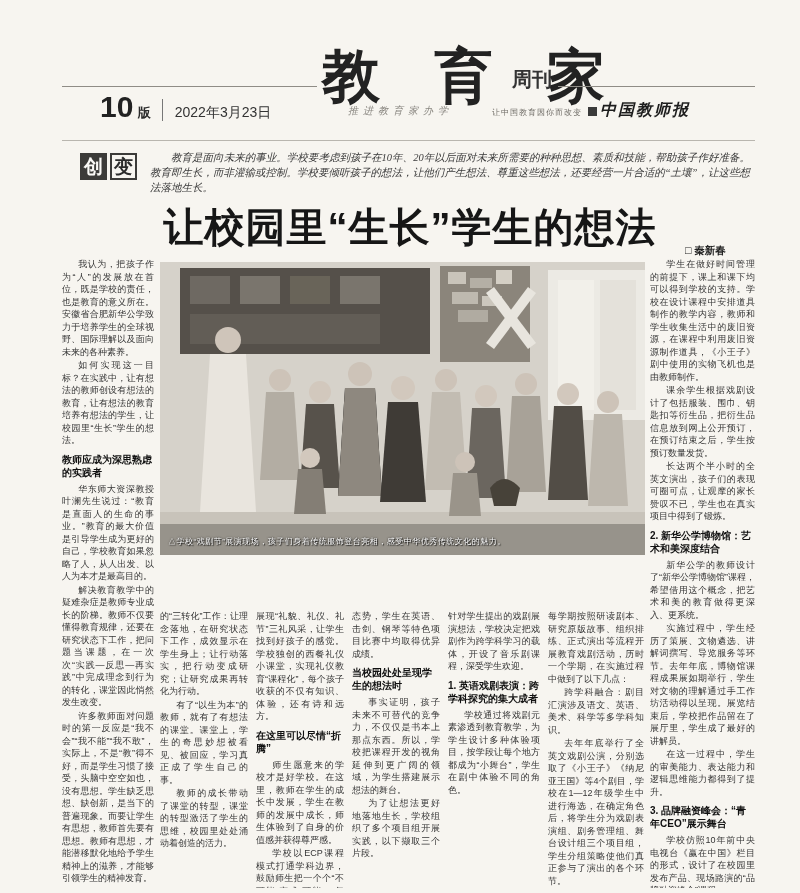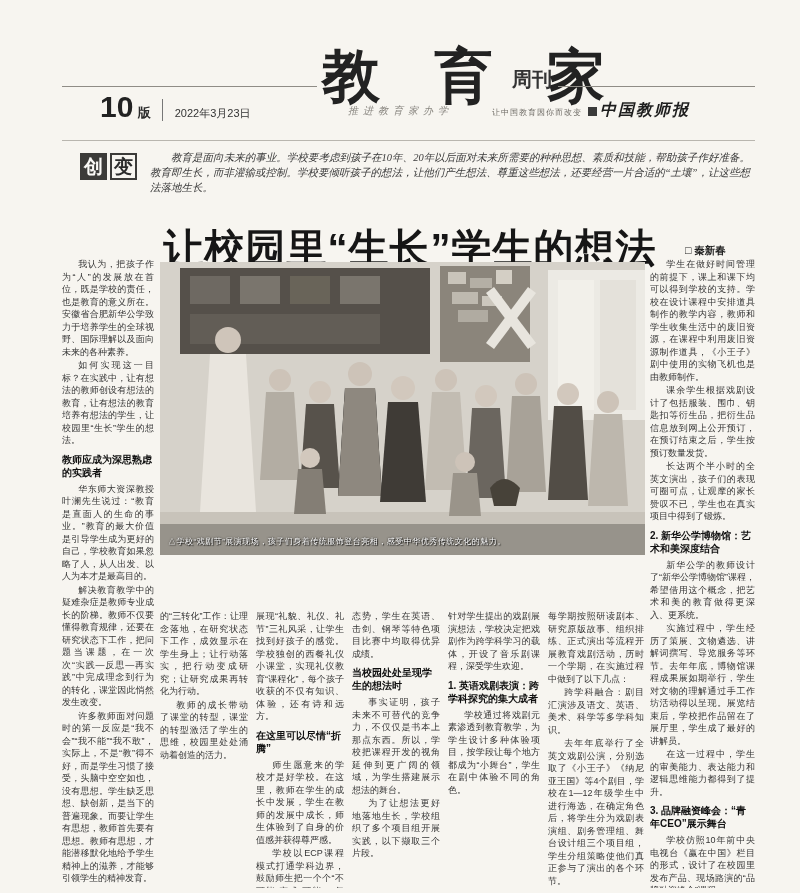--- a/index.html
+++ b/index.html
@@ -3,21 +3,21 @@
 <meta charset="utf-8">
 <style>
   html,body{margin:0;padding:0;}
   body{width:800px;height:893px;background:#e9e6e0;font-family:"Liberation Sans",sans-serif;}
   .page{position:relative;width:800px;height:893px;background:#f7f5f0;color:#2b2b2b;overflow:hidden;}
   .abs{position:absolute;}
   
   .page-num{font-size:30px;font-weight:bold;color:#222;letter-spacing:0;}
   .page-num-label{font-size:13px;font-weight:bold;}
   .mast-divider{display:inline-block;width:1px;height:22px;background:#777;margin:0 7px -4px 7px;}
-  .mast-date{font-size:11px;color:#333;}
+  .mast-date{font-size:14px;color:#333;}
   .mast-title{font-family:"Liberation Serif",serif;font-weight:900;font-size:58px;letter-spacing:20px;color:#222;white-space:nowrap;}
   .mast-sub{font-family:"Liberation Serif",serif;font-weight:bold;font-size:20px;color:#333;}
   .rule{background:#8f8c86;height:1px;}
   .mast-script{font-family:"Liberation Serif",serif;font-style:italic;font-size:10px;color:#8a8781;letter-spacing:5px;white-space:nowrap;}
   .paper-slogan{font-size:8px;color:#6f6c66;letter-spacing:1px;}
   .paper-logo-box{display:inline-block;width:9px;height:9px;background:#3a3a3a;margin:0 3px -1px 6px;}
   .paper-name{font-family:"Liberation Serif",serif;font-style:italic;font-weight:900;font-size:16px;color:#1d1d1d;letter-spacing:2px;}
   
   .badge-box{display:inline-block;width:27px;height:27px;line-height:27px;text-align:center;font-size:19px;font-family:"Liberation Serif",serif;font-weight:bold;}
   .badge-dark{background:#3c3b39;color:#fbfaf7;}
@@ -61,21 +61,21 @@
   </div>
 
   <div class="abs rule" style="left:62px;top:140px;width:693px;background:#b9b6af;"></div>
 
   <div class="abs" style="left:80px;top:153px;">
     <span class="badge-box badge-dark">创</span><span class="badge-box badge-light">变</span>
   </div>
 
   <div class="abs lede-text" style="left:150px;top:150px;width:600px;">教育是面向未来的事业。学校要考虑到孩子在10年、20年以后面对未来所需要的种种思想、素质和技能，帮助孩子作好准备。教育即生长，而非灌输或控制。学校要倾听孩子的想法，让他们产生想法、尊重这些想法，还要经营一片合适的“土壤”，让这些想法落地生长。</div>
 
-  <div class="abs headline" style="left:90px;top:200px;width:640px;margin-top:21px;">让校园里“生长”学生的想法</div>
+  <div class="abs headline" style="left:90px;top:200px;width:640px;">让校园里“生长”学生的想法</div>
 
   <div class="abs author" style="left:658px;top:244px;padding-left:27px;">□ 秦新春</div>
 
   <div class="abs photo" style="left:160px;top:262px;width:485px;height:293px;">
     <svg width="485" height="293" viewBox="0 0 485 293">
       <rect x="0" y="0" width="485" height="293" fill="#d6d2ca"></rect>
       <rect x="388" y="8" width="97" height="150" fill="#eceae4"></rect>
       <rect x="398" y="18" width="36" height="130" fill="#f2f0ea"></rect>
       <rect x="440" y="18" width="36" height="130" fill="#e4e1da"></rect>
 
@@ -142,20 +142,21 @@
       <p class="body-p">我认为，把孩子作为“人”的发展放在首位，既是学校的责任，也是教育的意义所在。安徽省合肥新华公学致力于培养学生的全球视野、国际理解以及面向未来的各种素养。</p>
       <p class="body-p">如何实现这一目标？在实践中，让有想法的教师创设有想法的教育，让有想法的教育培养有想法的学生，让校园里“生长”学生的想法。</p>
       <h3 class="subhead">教师应成为深思熟虑的实践者</h3>
       <p class="body-p">华东师大资深教授叶澜先生说过：“教育是直面人的生命的事业。”教育的最大价值是引导学生成为更好的自己，学校教育如果忽略了人，从人出发、以人为本才是最高目的。</p>
       <p class="body-p">解决教育教学中的疑难杂症是教师专业成长的阶梯。教师不仅要懂得教育规律，还要在研究状态下工作，把问题当课题，在一次次“实践—反思—再实践”中完成理念到行为的转化，课堂因此悄然发生改变。</p>
       <p class="body-p">许多教师面对问题时的第一反应是“我不会”“我不能”“我不敢”，实际上，不是“教”得不好，而是学生习惯了接受，头脑中空空如也，没有思想。学生缺乏思想、缺创新，是当下的普遍现象。而要让学生有思想，教师首先要有思想。教师有思想，才能潜移默化地给予学生精神上的滋养，才能够引领学生的精神发育。</p>
     </div>
 
   <div class="abs col" style="left:160px;top:562px;width:88px;height:326px;">
       <p class="body-p noindent">的“三转化”工作：让理念落地，在研究状态下工作，成效显示在学生身上；让行动落实，把行动变成研究；让研究成果再转化为行动。</p>
+      <p class="body-p">有了“以生为本”的教师，就有了有想法的课堂。课堂上，学生的奇思妙想被看见、被回应，学习真正成了学生自己的事。</p>
       <p class="body-p">教师的成长带动了课堂的转型，课堂的转型激活了学生的思维，校园里处处涌动着创造的活力。</p>
     </div>
   <div class="abs col" style="left:256px;top:562px;width:88px;height:326px;">
       <p class="body-p noindent">展现“礼貌、礼仪、礼节”三礼风采，让学生找到好孩子的感觉。学校独创的西餐礼仪小课堂，实现礼仪教育“课程化”，每个孩子收获的不仅有知识、体验，还有诗和远方。</p>
       <h3 class="subhead">在这里可以尽情“折腾”</h3>
       <p class="body-p">师生愿意来的学校才是好学校。在这里，教师在学生的成长中发展，学生在教师的发展中成长，师生体验到了自身的价值感并获得尊严感。</p>
       <p class="body-p">学校以ECP课程模式打通学科边界，鼓励师生把一个个“不可能”变成“可能”，每个人都可以尽情“折腾”自己的想法。</p>
     </div>
   <div class="abs col" style="left:352px;top:562px;width:88px;height:326px;">
       <p class="body-p noindent">态势，学生在英语、击剑、钢琴等特色项目比赛中均取得优异成绩。</p>

